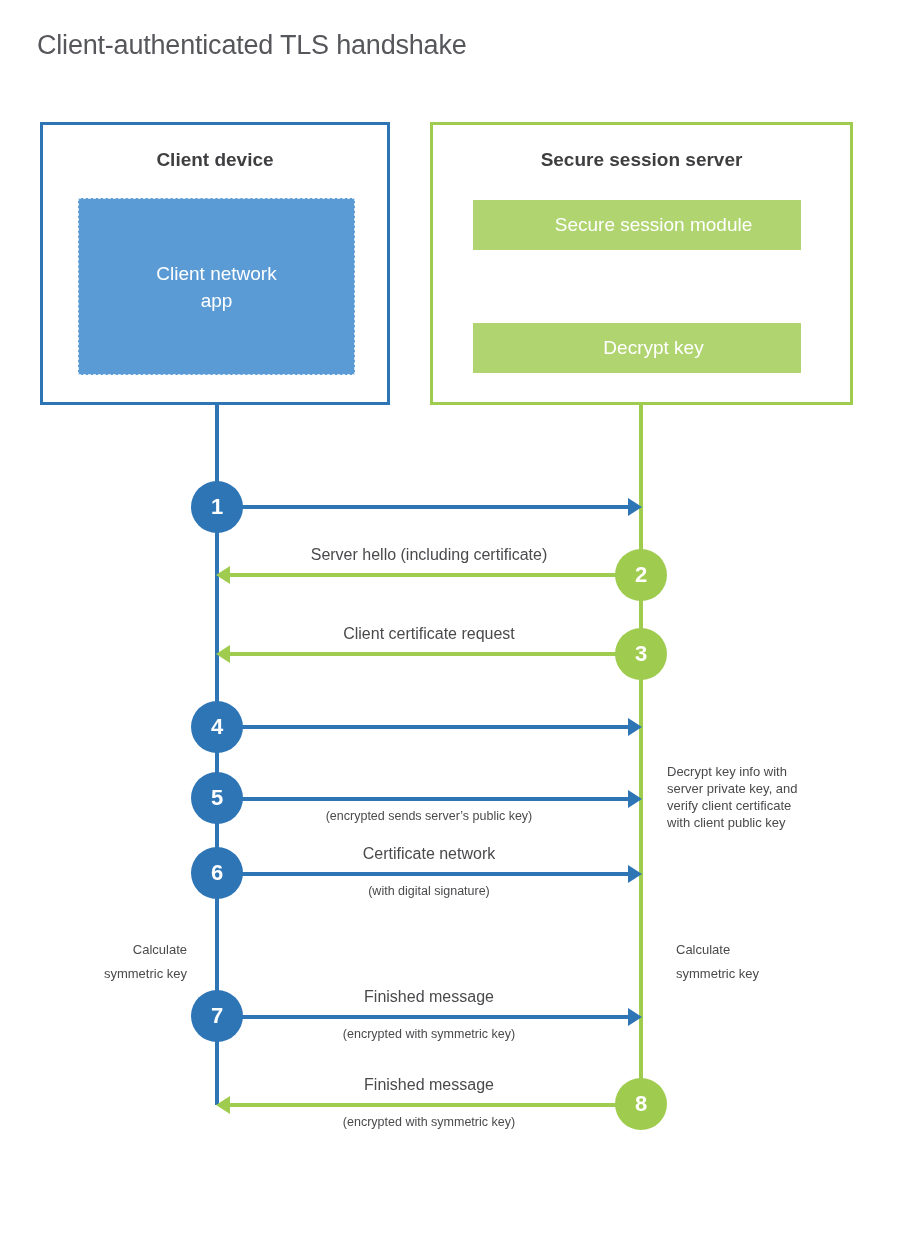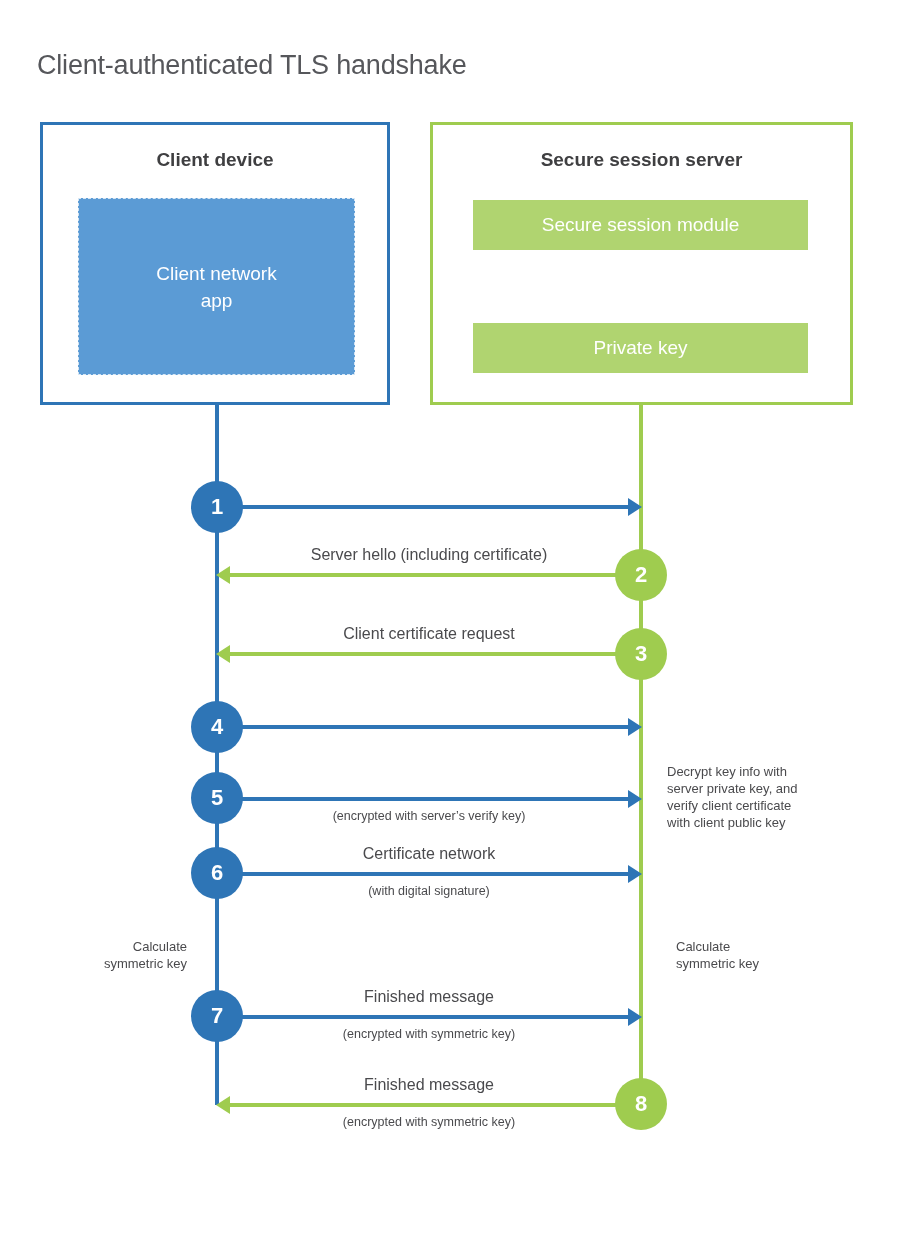--- a/index.html
+++ b/index.html
@@ -2,40 +2,40 @@
 <html style="--blue: #2e75b6; --blue_light: #5b9bd5; --green: #9fcc4f; --green_light: #b0d470; --title: #56575b; --heading: #3f3f41; --text: #4a4a4d;"><head>
 <meta charset="utf-8">
 <style>
   html,body{margin:0;padding:0;background:#fff;}
   .canvas{
     position:relative;width:900px;height:1256px;background:#fff;overflow:hidden;
     font-family:"Liberation Sans","DejaVu Sans",sans-serif;
   }
   .title{
     position:absolute;left:37px;top:30px;font-size:27px;font-weight:300;
-    color:var(--title,#56575b);letter-spacing:-0.2px;margin-top:20px;
+    color:var(--title,#56575b);letter-spacing:-0.2px;
   }
   
   .actor-box{position:absolute;background:#fff;box-sizing:border-box;}
   .client-box{left:40px;top:122px;width:350px;height:283px;border:3px solid var(--blue,#2e75b6);}
   .server-box{left:430px;top:122px;width:423px;height:283px;border:3px solid var(--green,#9fcc4f);}
   .actor-title{
     position:absolute;left:0;top:24px;width:100%;text-align:center;
     font-size:19px;font-weight:bold;color:var(--heading,#3f3f41);
   }
   .app-box{
     position:absolute;left:78px;top:198px;width:277px;height:177px;
     background:var(--blue_light,#5b9bd5);border:1px dashed rgba(255,255,255,.75);
     box-sizing:border-box;display:flex;align-items:center;justify-content:center;
     color:#fff;font-size:19px;line-height:27px;text-align:center;white-space:pre-line;
   }
   .server-bar{
-    position:absolute;left:473px;width:335px;height:50px;
+    position:absolute;left:473px;width:295px;height:50px;
     background:var(--green_light,#b0d470);color:#fff;font-size:19px;
-    display:flex;align-items:center;justify-content:center;
+    display:flex;align-items:center;justify-content:center;padding-left:33px;
   }
   .bar-1{top:200px;} .bar-2{top:261px;} .bar-3{top:323px;}
   
   .lifeline{position:absolute;width:4px;}
   .lifeline.blue{left:215px;top:405px;height:700px;background:var(--blue,#2e75b6);}
   .lifeline.green{left:639px;top:405px;height:700px;background:var(--green,#9fcc4f);}
   
   .msg-line{position:absolute;height:4px;}
   .msg-line.blue{background:var(--blue,#2e75b6);}
   .msg-line.green{background:var(--green,#9fcc4f);}
@@ -56,21 +56,21 @@
     color:#fff;font-size:22px;font-weight:bold;
   }
   .step-circle.blue{background:var(--blue,#2e75b6);}
   .step-circle.green{background:var(--green,#9fcc4f);}
   
   .side-note{
     position:absolute;left:667px;top:763px;width:170px;
     font-size:13px;line-height:17px;color:var(--text,#4a4a4d);white-space:pre-line;
   }
   .calc-note{
-    position:absolute;font-size:13px;line-height:17px;color:var(--text,#4a4a4d);white-space:pre-line;
+    position:absolute;font-size:13px;line-height:24px;color:var(--text,#4a4a4d);white-space:pre-line;
   }
   .calc-left{left:47px;top:938px;width:140px;text-align:right;}
   .calc-right{left:676px;top:938px;width:140px;text-align:left;}
 </style>
 </head>
 <body>
 
 <div class="canvas">
 
   <div class="title">Client-authenticated TLS handshake</div>
@@ -78,21 +78,21 @@
   <div class="actor-box client-box">
     <div class="actor-title">Client device</div>
   </div>
   <div class="app-box">Client network
 app</div>
 
   <div class="actor-box server-box">
     <div class="actor-title">Secure session server</div>
   </div>
   <div class="server-bar bar-1">Secure session module</div>
-  <div class="server-bar bar-3">Private key</div>
+  <div class="server-bar bar-3">Decrypt key</div>
 
   <div class="lifeline blue"></div>
   <div class="lifeline green"></div>
 
   <div class="msg-line blue" style="left:217px;top:505px;width:412px;"></div>
   <div class="arrow-head right blue" style="left:628px;top:498px;"></div>
   <div class="step-circle blue" style="left:191px;top:481px;">1</div>
 
   <div class="msg-label" style="top:546px;">Server hello (including certificate)</div>
   <div class="msg-line green" style="left:229px;top:573px;width:412px;"></div>
@@ -103,21 +103,21 @@
   <div class="msg-line green" style="left:229px;top:652px;width:412px;"></div>
   <div class="arrow-head left green" style="left:216px;top:645px;"></div>
   <div class="step-circle green" style="left:615px;top:628px;">3</div>
 
   <div class="msg-line blue" style="left:217px;top:725px;width:412px;"></div>
   <div class="arrow-head right blue" style="left:628px;top:718px;"></div>
   <div class="step-circle blue" style="left:191px;top:701px;">4</div>
 
   <div class="msg-line blue" style="left:217px;top:797px;width:412px;"></div>
   <div class="arrow-head right blue" style="left:628px;top:790px;"></div>
-  <div class="msg-sub" style="top:809px;">(encrypted with server’s verify key)</div>
+  <div class="msg-sub" style="top:809px;">(encrypted sends server’s public key)</div>
   <div class="step-circle blue" style="left:191px;top:772px;">5</div>
 
   <div class="msg-label" style="top:845px;">Certificate network</div>
   <div class="msg-line blue" style="left:217px;top:872px;width:412px;"></div>
   <div class="arrow-head right blue" style="left:628px;top:865px;"></div>
   <div class="msg-sub" style="top:884px;">(with digital signature)</div>
   <div class="step-circle blue" style="left:191px;top:847px;">6</div>
 
   <div class="side-note">Decrypt key info with
 server private key, and

